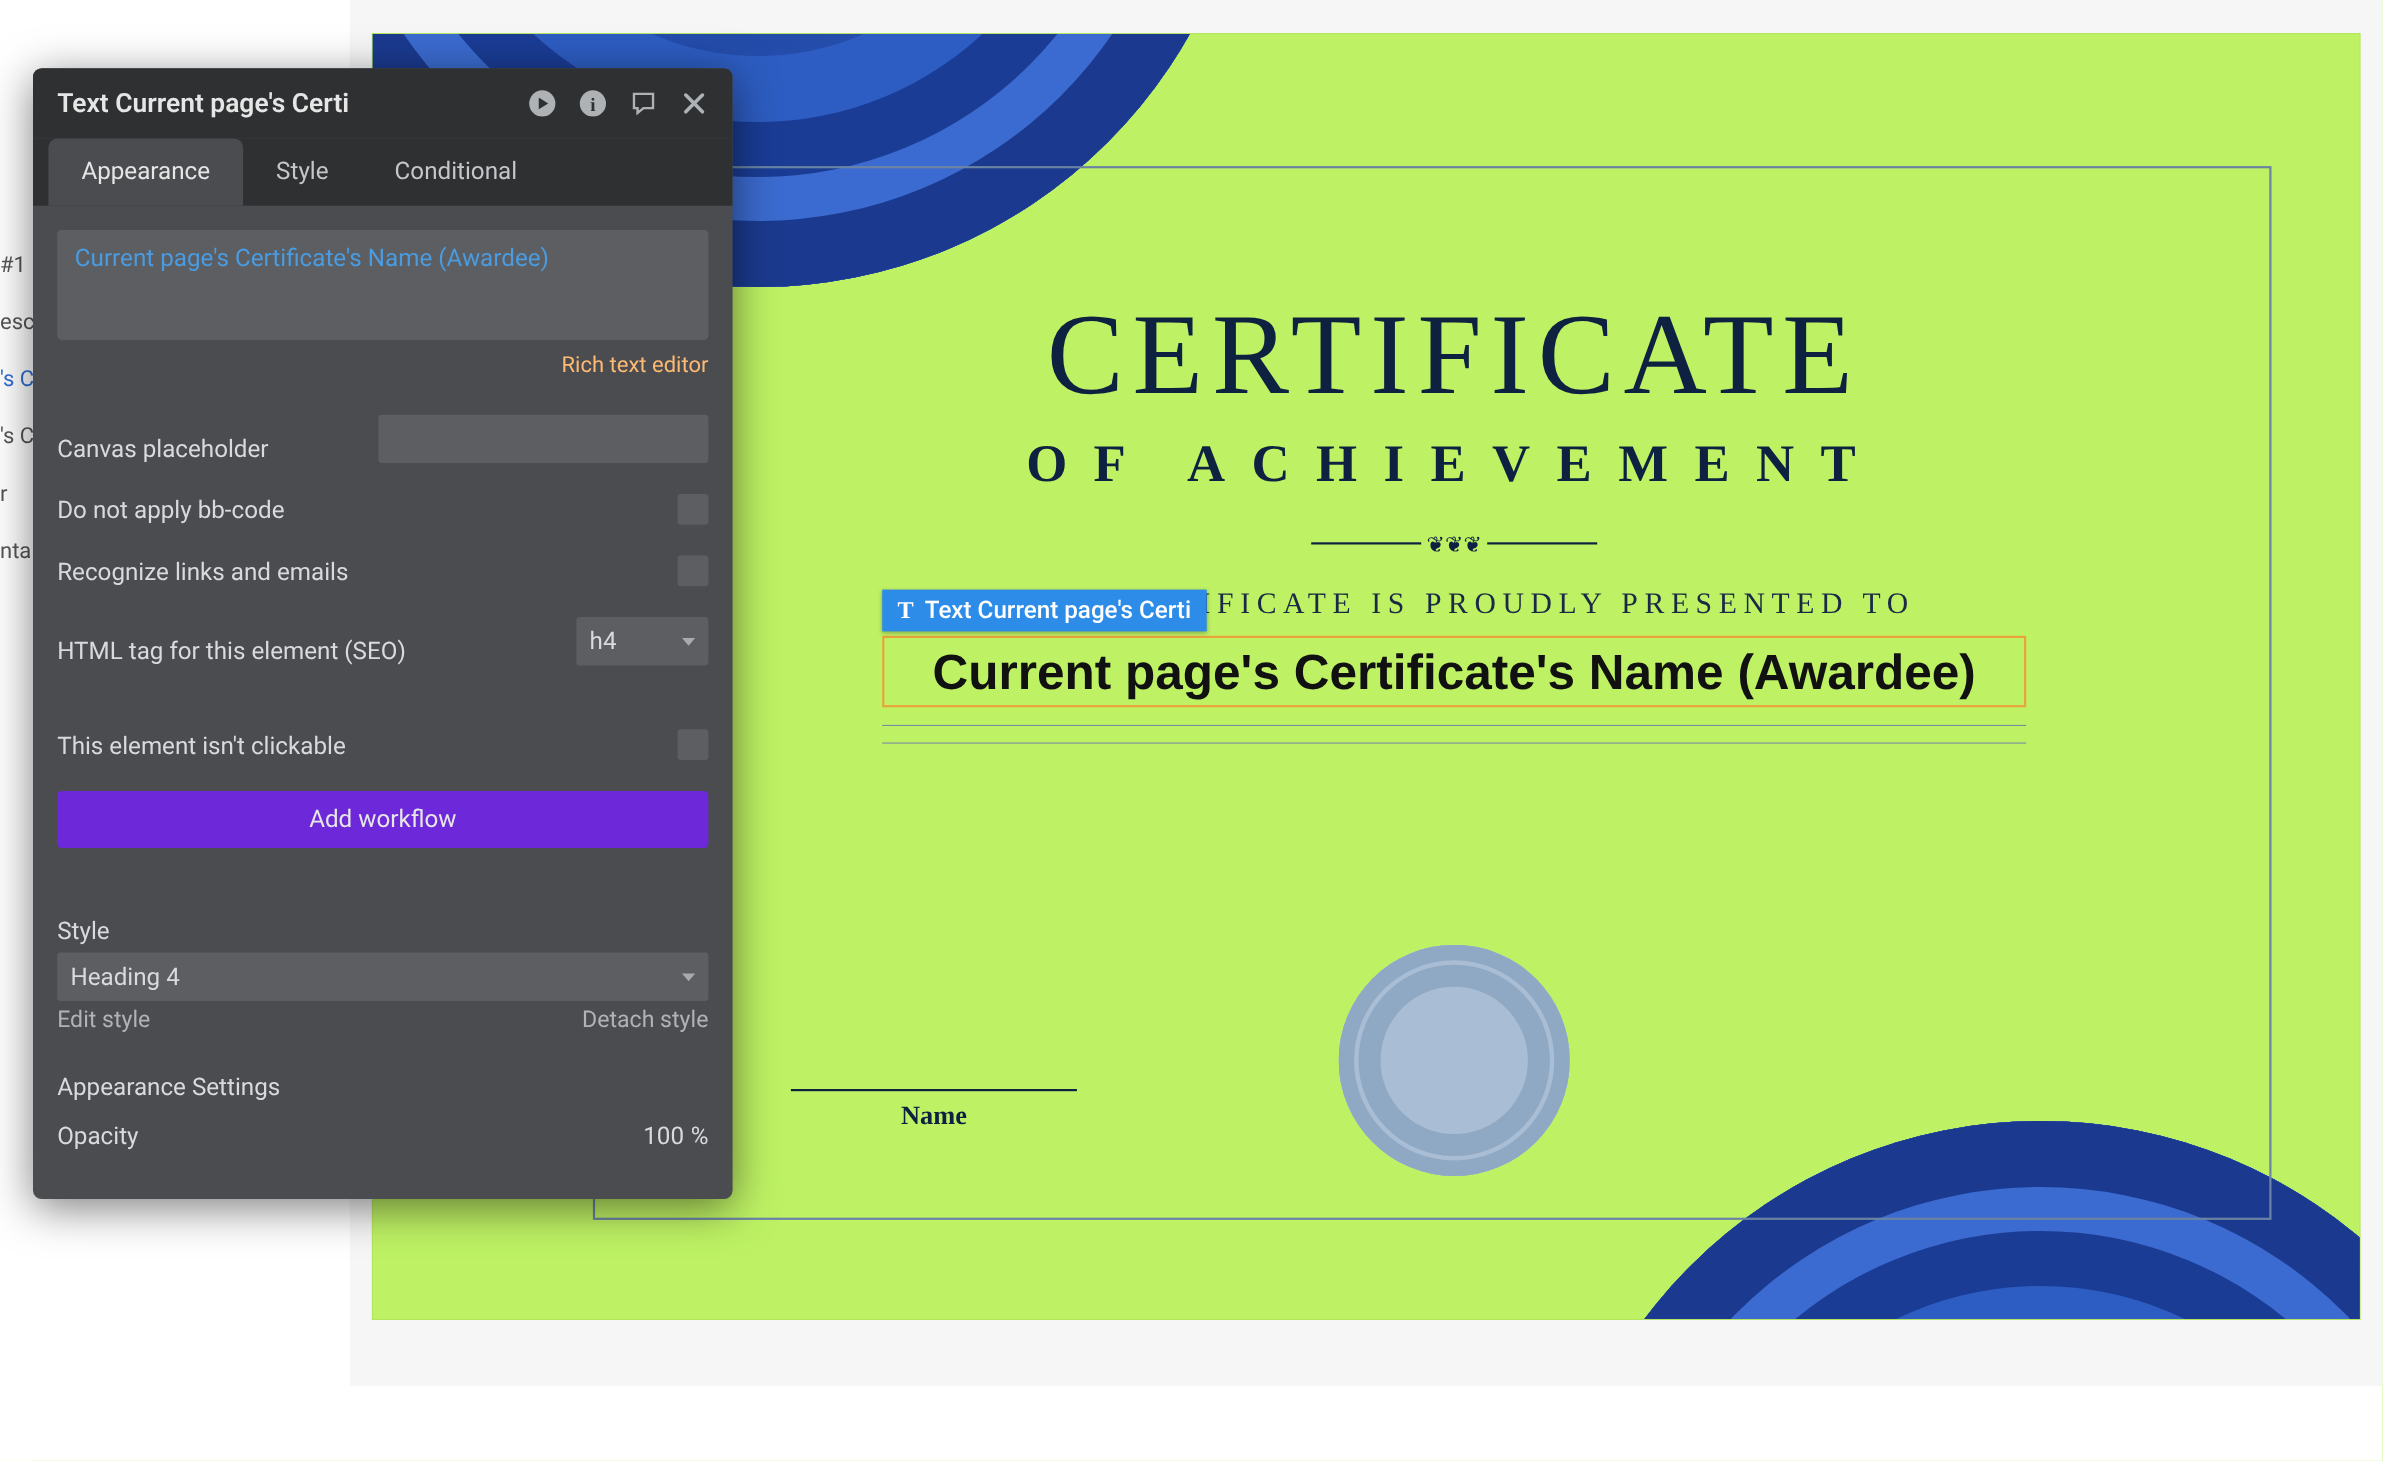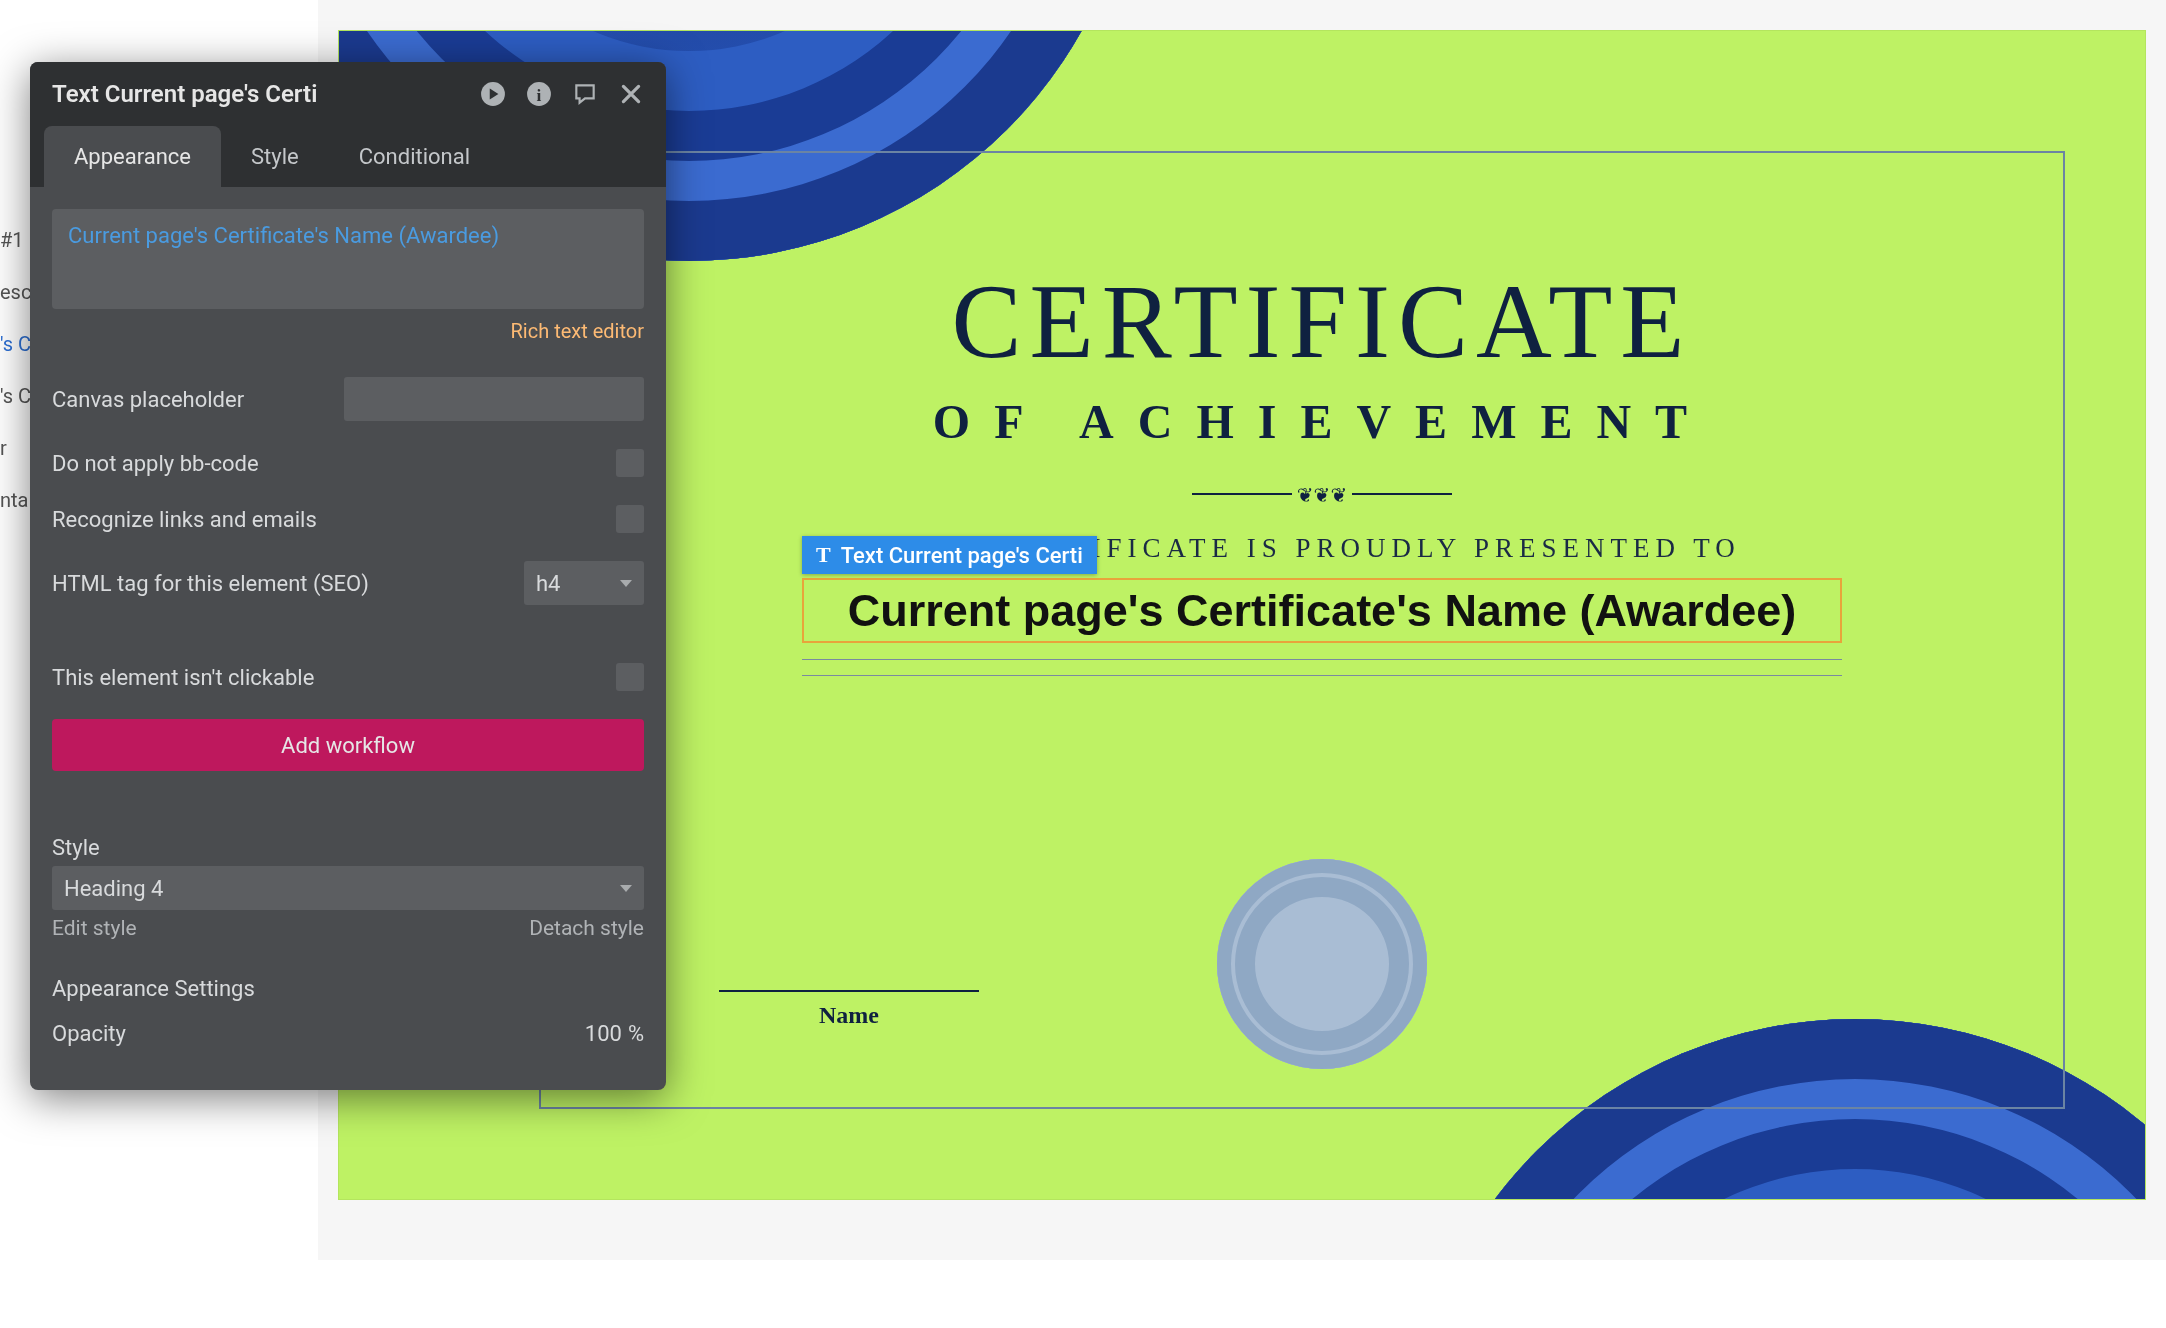--- a/index.html
+++ b/index.html
@@ -291,21 +291,21 @@
 }
 .rich-link {
   text-align: right;
   color: #fdba74;
   font-size: 20px;
   margin: 10px 0 20px;
   cursor: pointer;
 }
 .row {
   display: flex;
-  align-items: center;
+  align-items: flex-end;
   justify-content: space-between;
   padding: 14px 0;
   color: #d8dadc;
 }
 .row .label { font-size: 22px; }
 .input-box {
   background: #5c5e61;
   border: none;
   height: 44px;
   width: 300px;
@@ -333,21 +333,21 @@
   cursor: pointer;
 }
 .select-box.wide { width: 100%; gap: 16px; }
 .chev-down {
   width: 0; height: 0;
   border-left: 6px solid transparent;
   border-right: 6px solid transparent;
   border-top: 7px solid #a8abad;
 }
 .btn {
-  background: #be185d;
+  background: #6d28d9;
   height: 52px;
   display: flex;
   align-items: center;
   justify-content: center;
   border-radius: 4px;
   margin: 14px 0 28px;
   cursor: pointer;
 }
 .section-gap { height: 30px; }
 .link-row {

